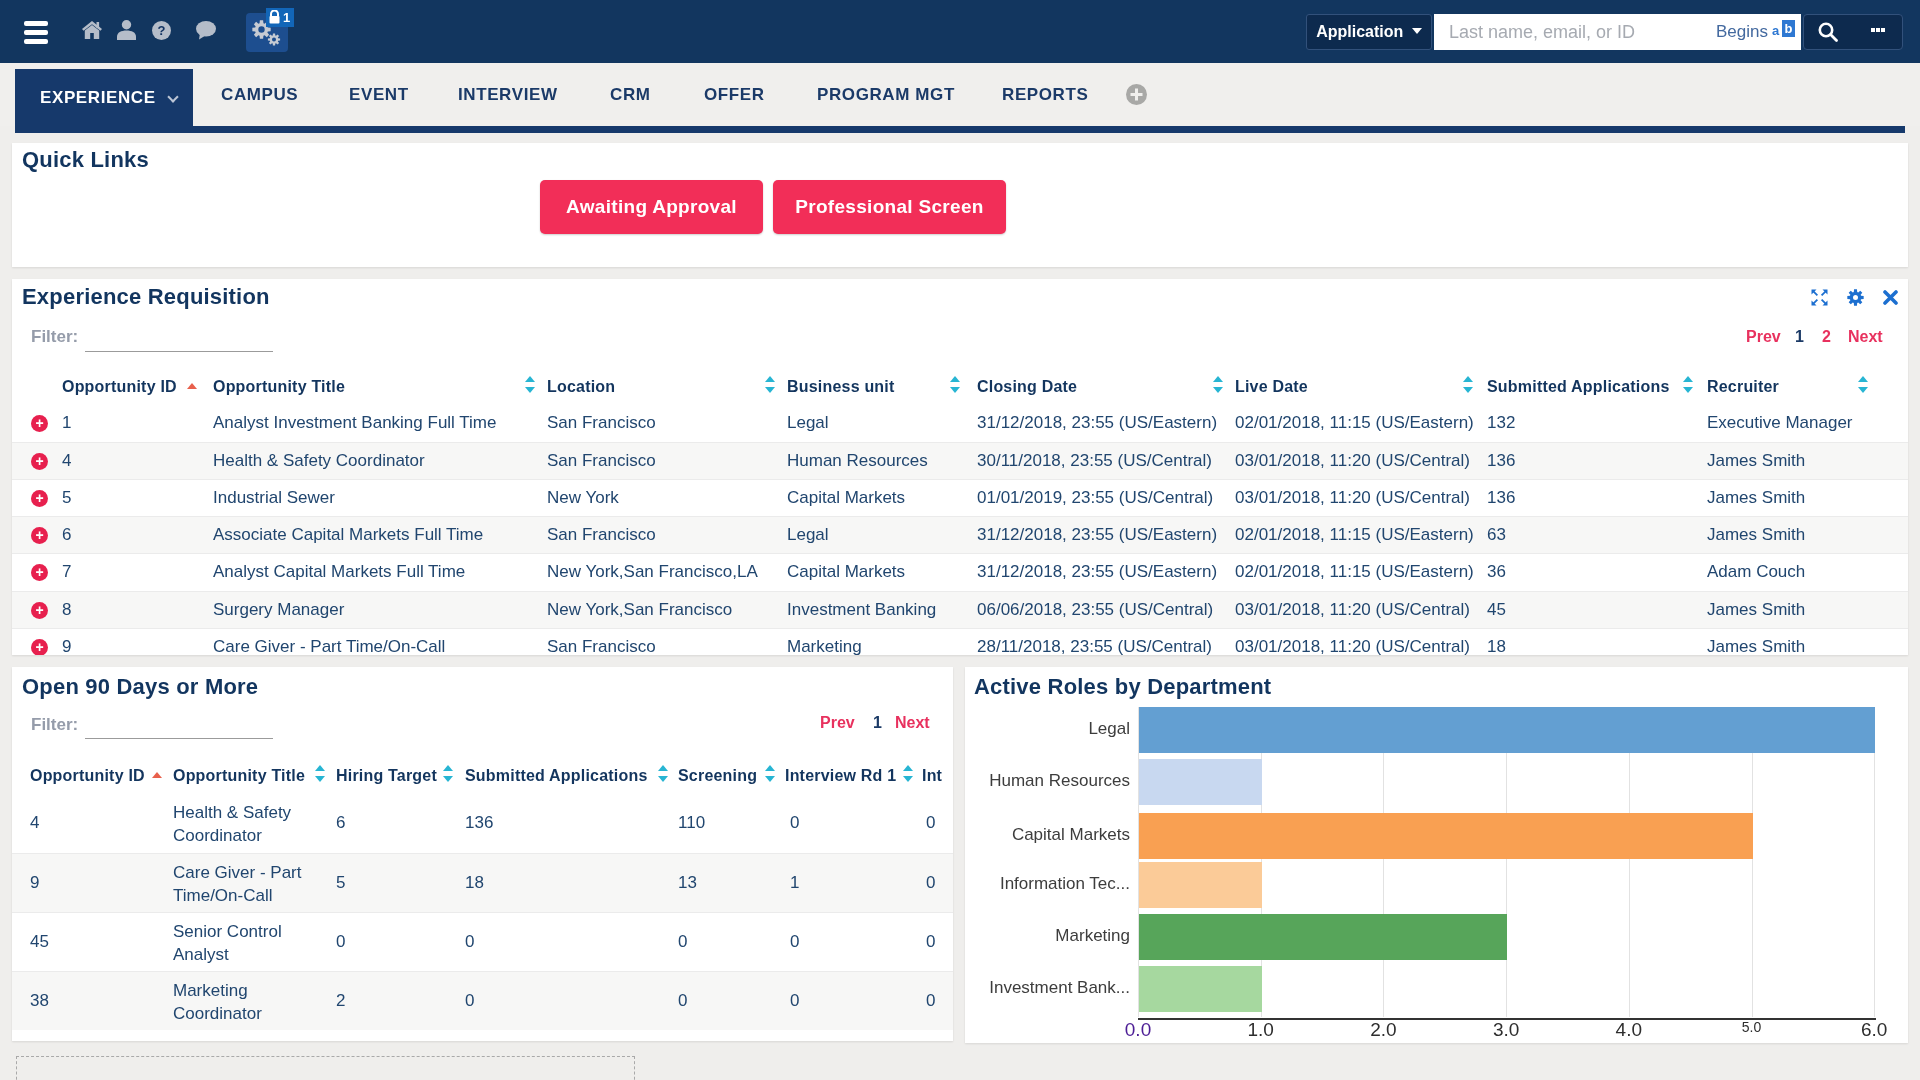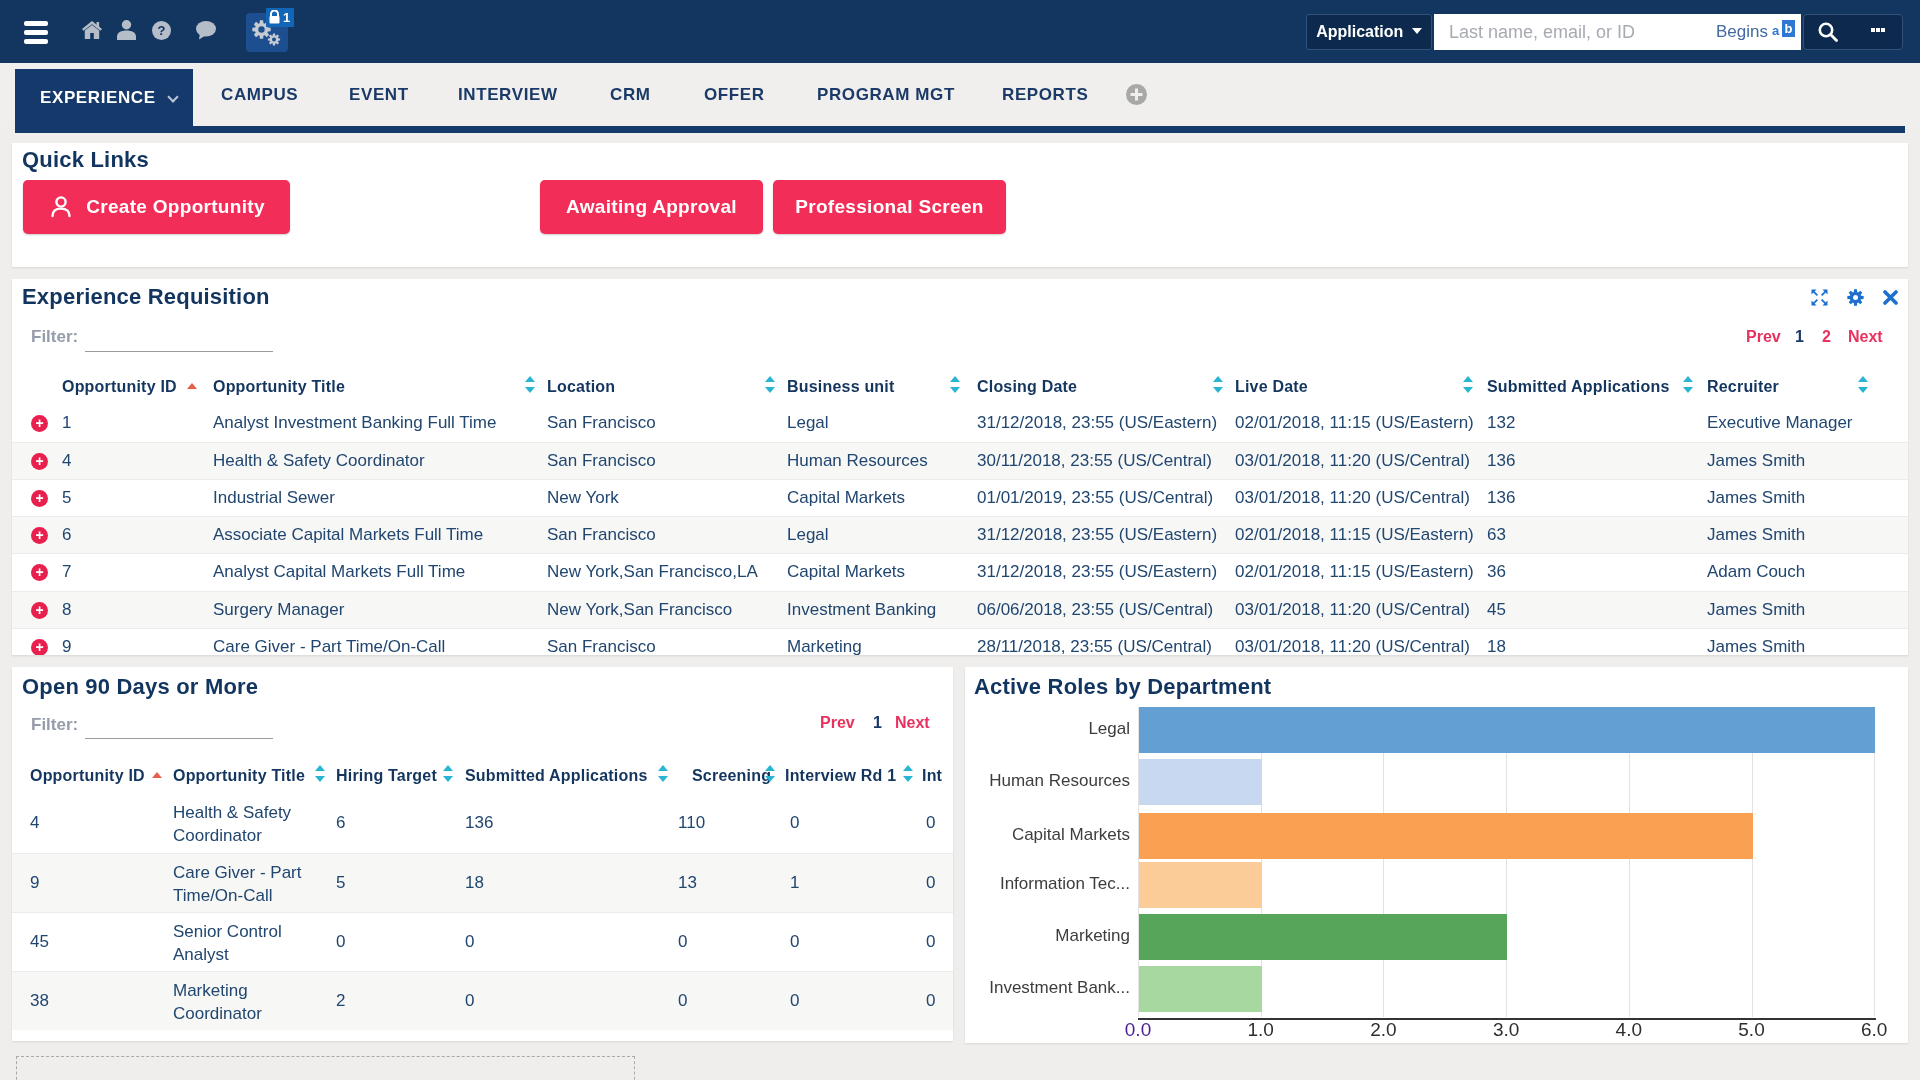--- a/index.html
+++ b/index.html
@@ -121,26 +121,20 @@
     <circle cx="10.5" cy="10.5" r="10.5" fill="#a8a8a6"></circle>
     <rect x="4.5" y="9" width="12" height="3" fill="#f0efed"></rect>
     <rect x="9" y="4.5" width="3" height="12" fill="#f0efed"></rect>
   </svg>
 </div>
 <div id="tab-active">EXPERIENCE <span style="display:inline-block;vertical-align:middle;margin-left:8px;margin-top:-4px;width:8px;height:8px;border-right:2px solid #bcc6d6;border-bottom:2px solid #bcc6d6;transform:rotate(45deg);"></span></div>
 <div id="tabstrip"></div>
 
 <div class="panel" id="p-quick">
   <div class="ptitle abs" style="left:10px;top:4px;">Quick Links</div>
-  <div class="qbtn" style="left:11px;width:267px;">
-    <svg width="26" height="26" viewBox="0 0 26 26" style="margin-right:12px;">
-      <circle cx="13" cy="8" r="4.6" fill="none" stroke="#fff" stroke-width="2.4"></circle>
-      <path d="M4.5 22 C4.5 16.8 8 14.6 13 14.6 C18 14.6 21.5 16.8 21.5 22" fill="none" stroke="#fff" stroke-width="2.4" stroke-linecap="round"></path>
-    </svg>
-    Create Opportunity</div>
   <div class="qbtn" style="left:528px;width:223px;">Awaiting Approval</div>
   <div class="qbtn" style="left:761px;width:233px;">Professional Screen</div>
 </div>
 
 <div class="panel" id="p-exp">
   <div class="ptitle abs" style="left:10px;top:5px;">Experience Requisition</div>
 
   <svg class="abs" style="left:1799px;top:10px;" width="17" height="17" viewBox="0 0 17 17">
     <g fill="#1c6fd0">
       <path d="M0.5 0.5 L5.5 0.5 L0.5 5.5 Z"></path>
@@ -274,21 +268,21 @@
     <div class="pag abs num" style="left:861px;top:47px;">1</div>
     <div class="pag abs" style="left:883px;top:47px;">Next</div>
   <div class="th" style="left:18px;top:100px;">Opportunity ID</div>
   <div class="caretup" style="left:140px;top:105px;"></div>
   <div class="th" style="left:161px;top:100px;">Opportunity Title</div>
   <div class="sortarr" style="left:303px;top:98px;"></div>
   <div class="th" style="left:324px;top:100px;">Hiring Target</div>
   <div class="sortarr" style="left:431px;top:98px;"></div>
   <div class="th" style="left:453px;top:100px;">Submitted Applications</div>
   <div class="sortarr" style="left:646px;top:98px;"></div>
-  <div class="th" style="left:666px;top:100px;margin-left:14px;">Screening</div>
+  <div class="th" style="left:666px;top:100px;">Screening</div>
   <div class="sortarr" style="left:753px;top:98px;"></div>
   <div class="th" style="left:773px;top:100px;">Interview Rd 1</div>
   <div class="sortarr" style="left:891px;top:98px;"></div>
   <div class="th" style="left:910px;top:100px;">Int</div>
   <div id="openrows">
       <div class="row" style="top:126.5px;height:59px;">
         <div class="td" style="left:18px;top:19px;">4</div>
         <div class="td" style="left:161px;top:7px;line-height:23px;">Health &amp; Safety<br>Coordinator</div>
         <div class="td" style="left:324px;top:19px;">6</div>
         <div class="td" style="left:453px;top:19px;">136</div>
@@ -347,17 +341,17 @@
       <div class="clabel" style="right:778px;top:207px;">Information Tec...</div>
       <div class="bar" style="left:174px;top:247px;width:368.1px;height:46px;background:#57a55a;"></div>
       <div class="clabel" style="right:778px;top:259px;">Marketing</div>
       <div class="bar" style="left:174px;top:299px;width:122.7px;height:46px;background:#a6d89f;"></div>
       <div class="clabel" style="right:778px;top:311px;">Investment Bank...</div>
       <div class="clabel" style="left:173.0px;top:352px;font-size:19px;color:#4c1d95;transform:translateX(-50%);">0.0</div>
       <div class="clabel" style="left:295.7px;top:352px;font-size:19px;color:#2e2e2e;transform:translateX(-50%);">1.0</div>
       <div class="clabel" style="left:418.4px;top:352px;font-size:19px;color:#2e2e2e;transform:translateX(-50%);">2.0</div>
       <div class="clabel" style="left:541.1px;top:352px;font-size:19px;color:#2e2e2e;transform:translateX(-50%);">3.0</div>
       <div class="clabel" style="left:663.8px;top:352px;font-size:19px;color:#2e2e2e;transform:translateX(-50%);">4.0</div>
-      <div class="clabel" style="left:786.5px;top:352px;font-size:19px;color:#2e2e2e;transform:translateX(-50%);">5.0</div>
+      <div class="clabel" style="left:786.5px;top:352px;font-size:14px;color:#2e2e2e;transform:translateX(-50%);">5.0</div>
       <div class="clabel" style="left:909.2px;top:352px;font-size:19px;color:#2e2e2e;transform:translateX(-50%);">6.0</div>
     </div>
 </div>
 <div id="dashbox"></div>
 
 </body></html>

